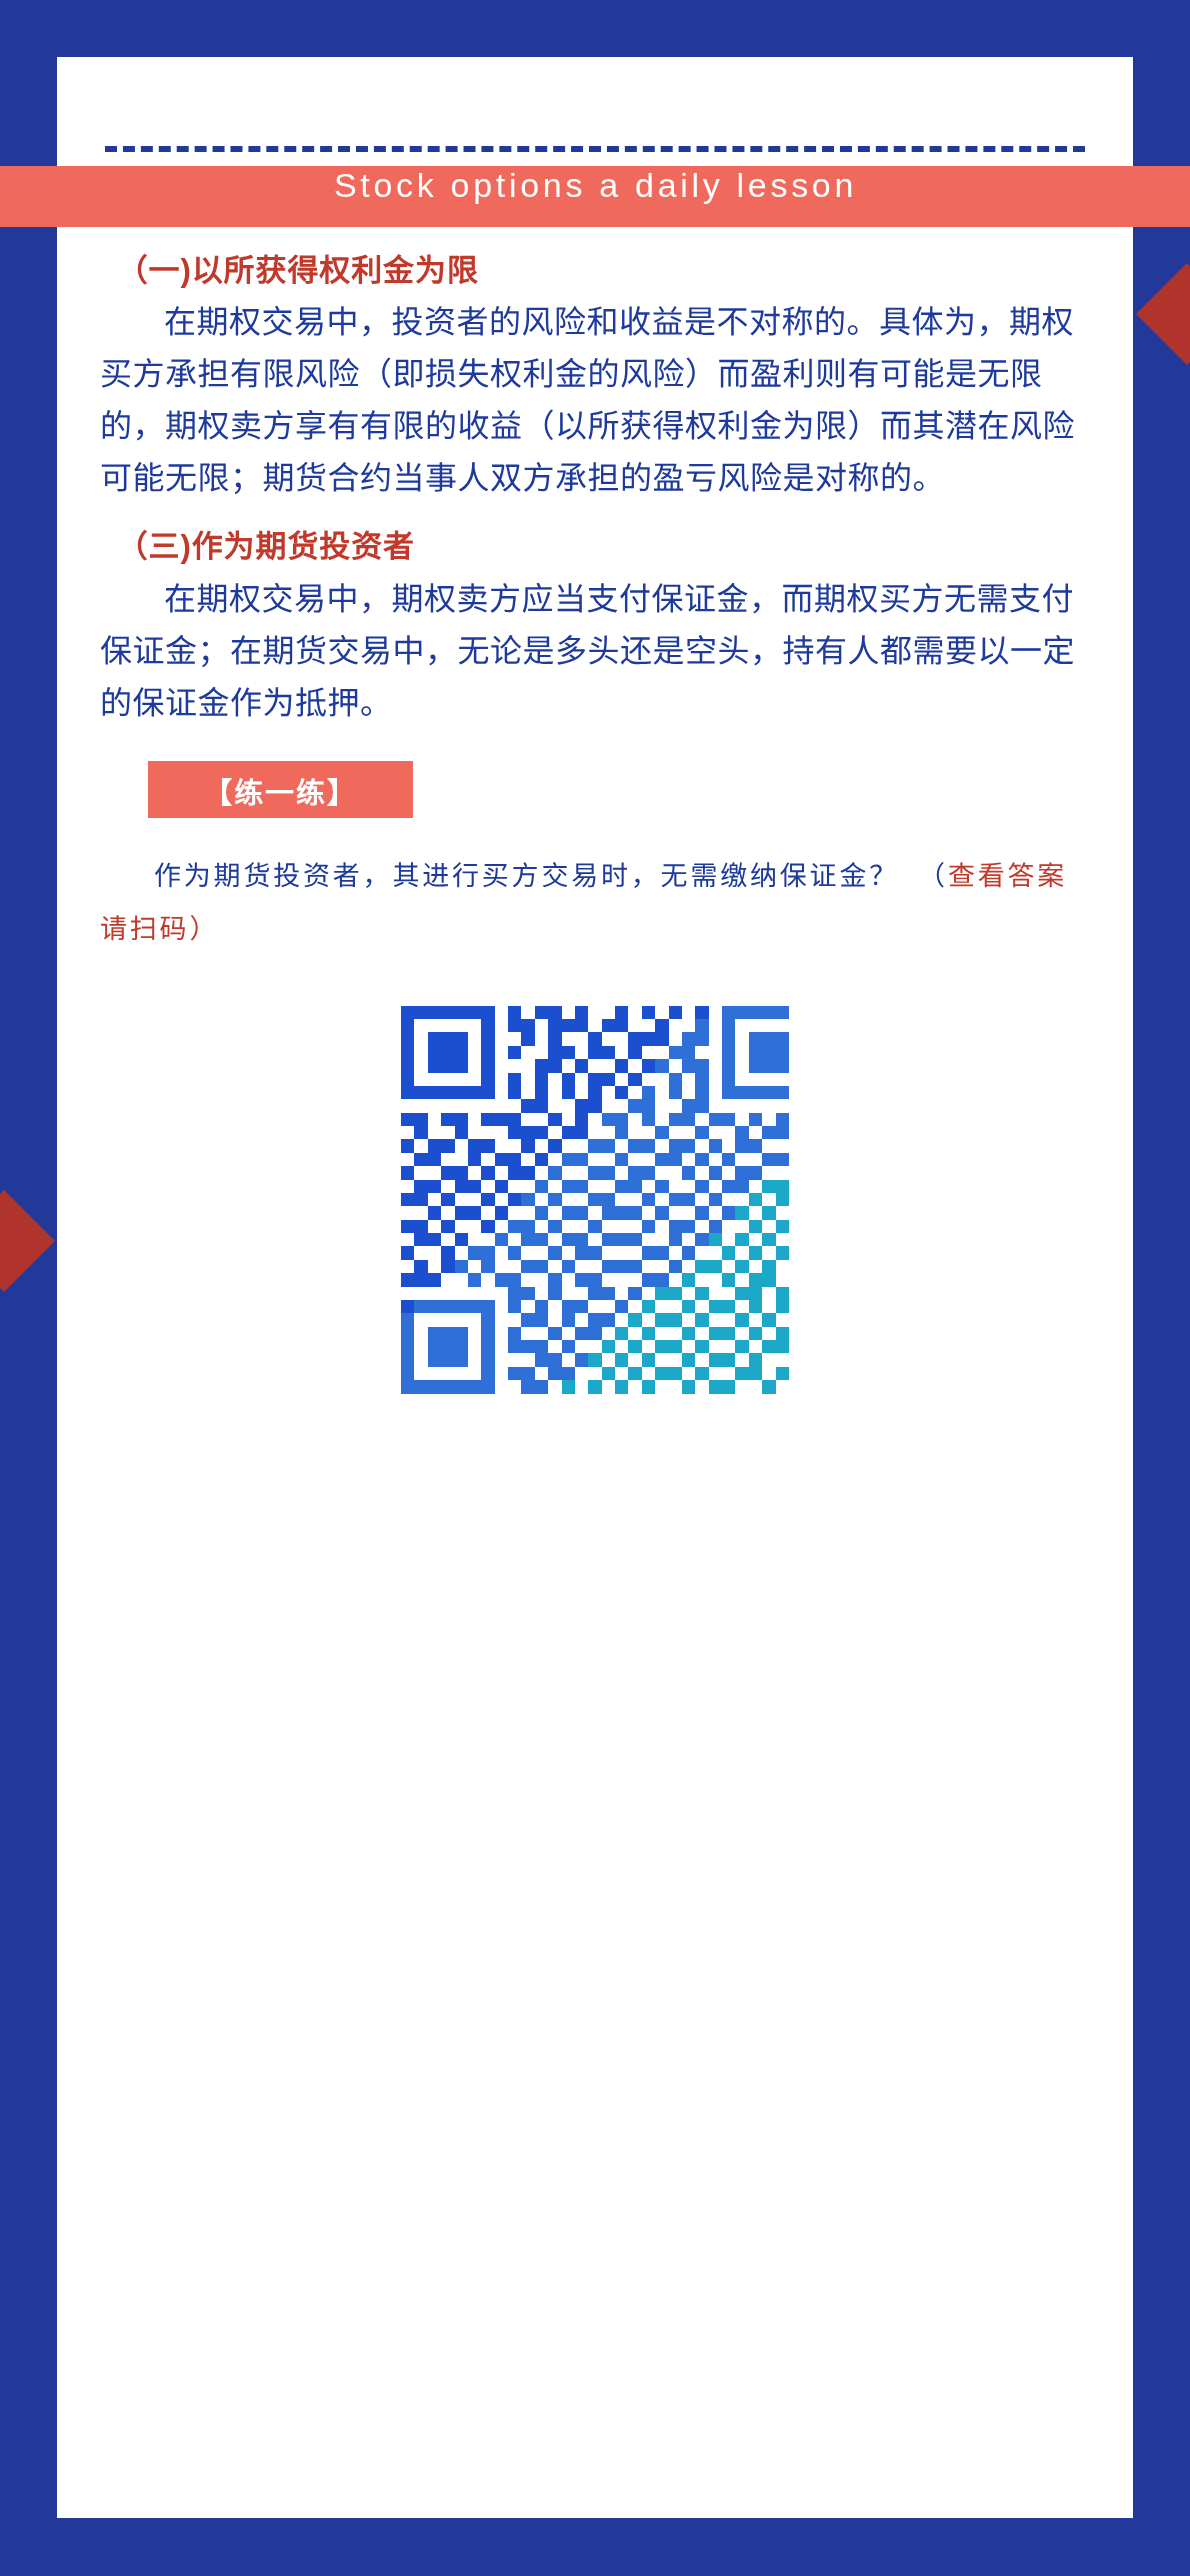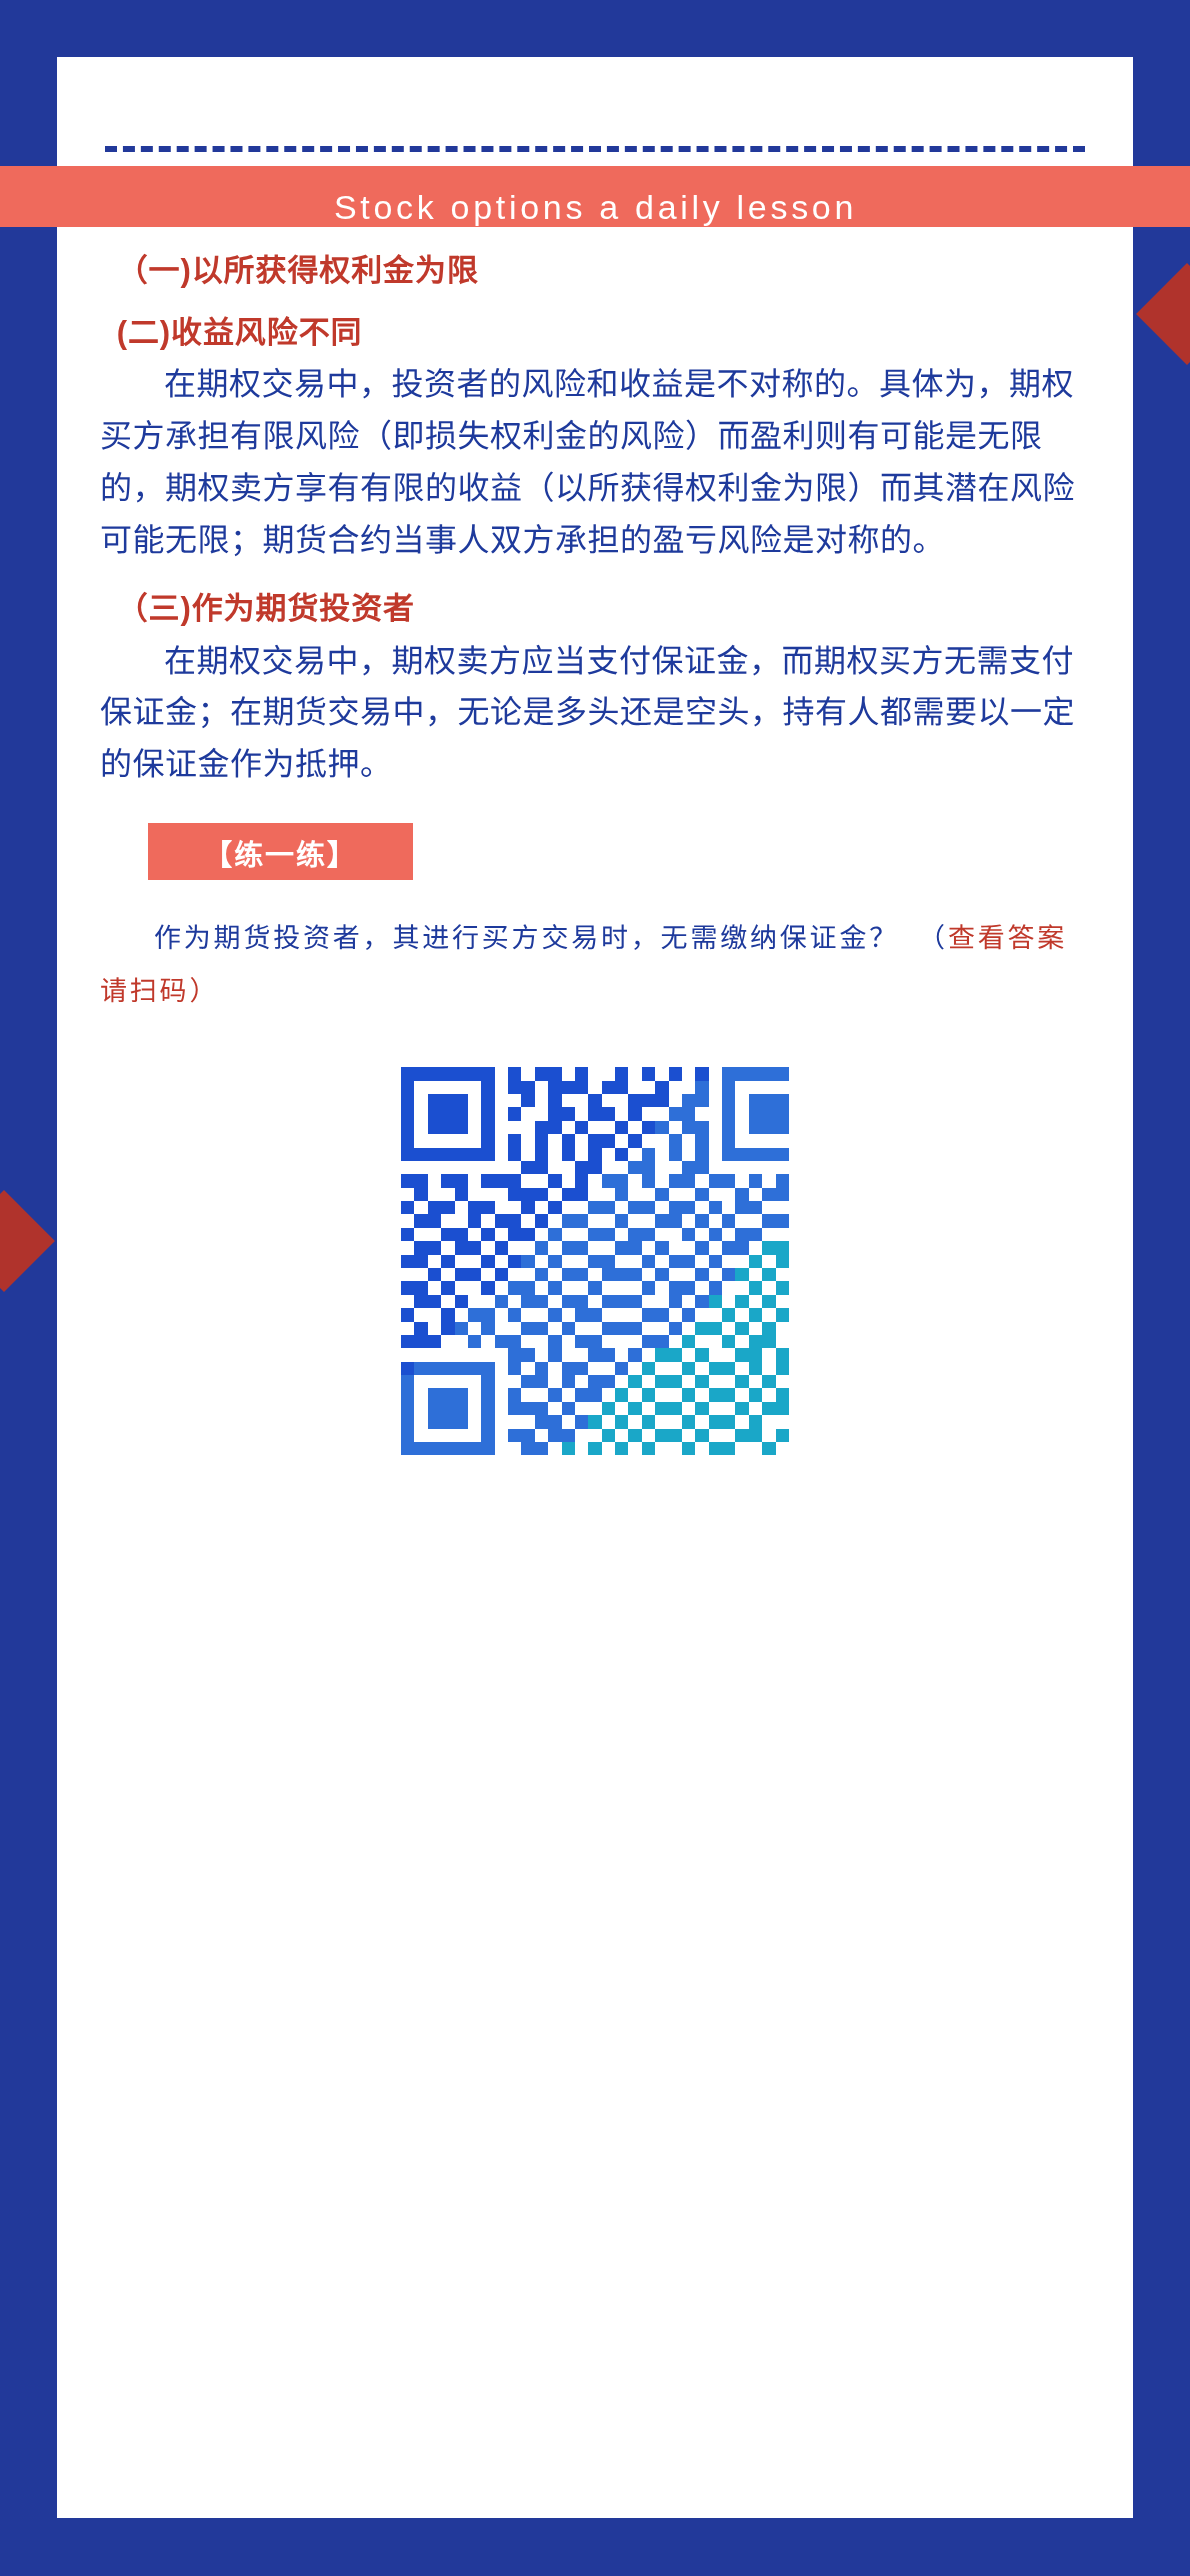--- a/index.html
+++ b/index.html
@@ -56,21 +56,21 @@
     line-height: 1.25;
   }
   .subtitle-band {
     position: absolute;
     left: -57px;
     top: 109px;
     width: 1191px;
     height: 61px;
     background: #ef6a5c;
     display: flex;
-    align-items: flex-end;
+    align-items: flex-start;
     justify-content: center;
   }
   .subtitle-text {
     color: #ffffff;
     font-size: 34px;
     letter-spacing: 3.7px;
     font-weight: 500;
   }
 
   .dashed-rule {
@@ -185,21 +185,20 @@
 
     <hr class="dashed-rule">
 
     <div class="content">
 
       <div class="section-title">【期权合约和期货合约的区别】</div>
 
 
       <div class="sub-head">（一)以所获得权利金为限</div>
 
-      <div class="sub-head">(二)收益风险不同</div>
       <p class="para">在期权交易中，投资者的风险和收益是不对称的。具体为，期权买方承担有限风险（即损失权利金的风险）而盈利则有可能是无限的，期权卖方享有有限的收益（以所获得权利金为限）而其潜在风险可能无限；期货合约当事人双方承担的盈亏风险是对称的。</p>
 
       <div class="sub-head">（三)作为期货投资者</div>
       <p class="para">在期权交易中，期权卖方应当支付保证金，而期权买方无需支付保证金；在期货交易中，无论是多头还是空头，持有人都需要以一定的保证金作为抵押。</p>
 
       <div class="practice-band">
         <span class="practice-text">【练一练】</span>
       </div>
 
       <div class="quiz">

